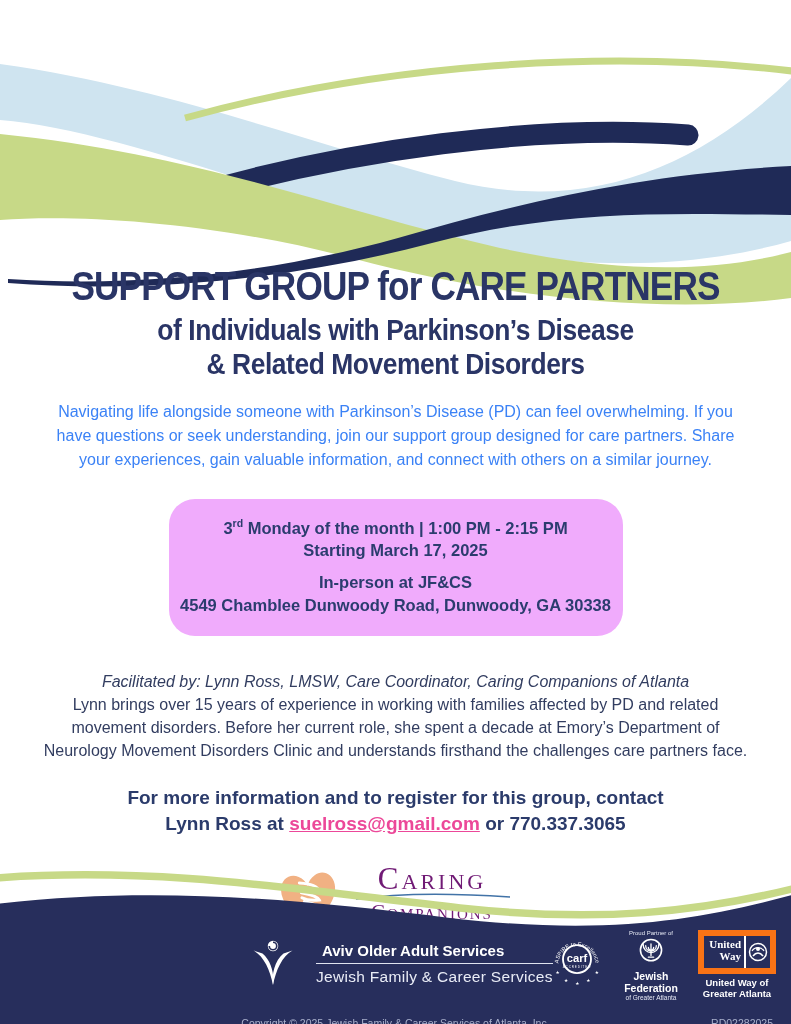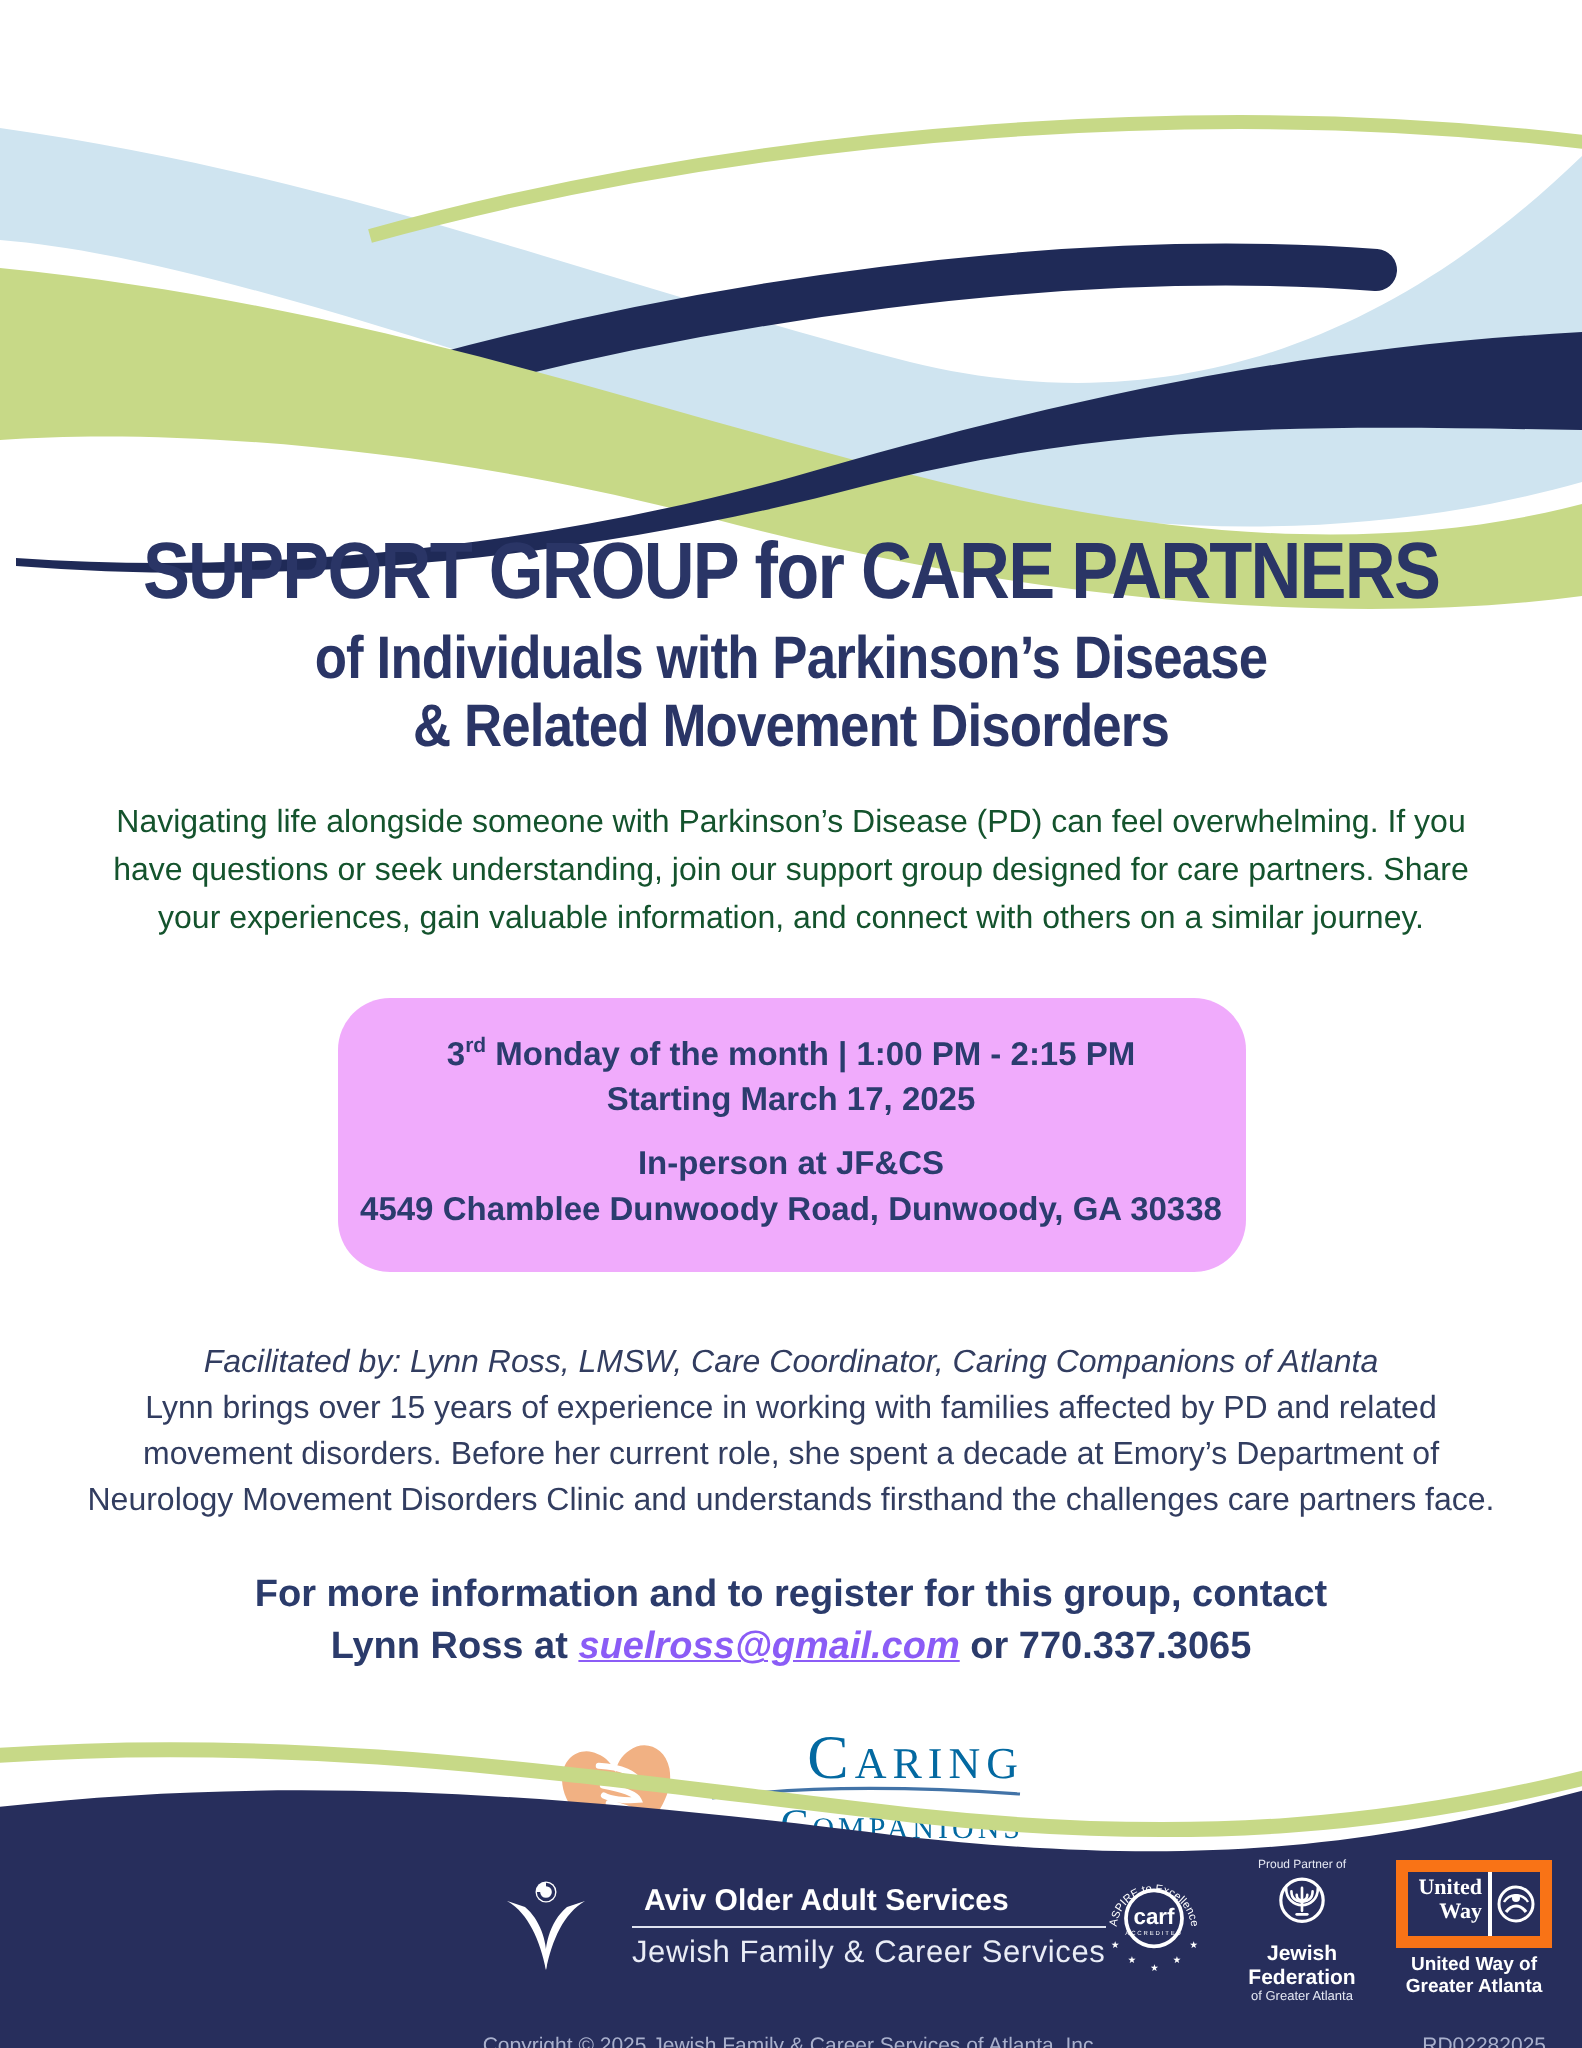--- a/index.html
+++ b/index.html
@@ -6,32 +6,32 @@
   .page{position:relative;width:791px;height:1024px;margin:16px auto;overflow:hidden;
         font-family:"Liberation Sans",sans-serif;background:#ffffff;}
   
   .top-waves{position:absolute;top:0;left:0;width:791px;height:290px;}
   
   .content{position:relative;padding-top:248px;text-align:center;}
   .title{margin:0;color:#2a3566;font-size:40px;font-weight:700;letter-spacing:-1px;
          transform:scaleX(.88);transform-origin:center;white-space:nowrap;}
   .subtitle{color:#2a3566;font-size:30px;font-weight:700;line-height:1.12;letter-spacing:-.5px;
             transform:scaleX(.88);transform-origin:center;margin-top:4px;}
-  .intro{width:700px;margin:20px auto 0;color:#14532d;font-size:16px;line-height:1.48;}
+  .intro{width:700px;margin:20px auto 0;color:#3b82f6;font-size:16px;line-height:1.48;}
   .schedule-box{width:438px;margin:28px auto 0;background:#f0abfc;border-radius:26px;
                 padding:17px 8px 19px;color:#2b3c6e;font-weight:700;font-size:16.5px;line-height:1.38;}
   .schedule-gap{height:9px;}
   .ord{vertical-align:super;font-size:10.5px;}
   .facilitator{width:718px;margin:34px auto 0;color:#323d60;font-size:16px;line-height:1.45;}
   .fac-lead{font-style:italic;}
   .contact{margin-top:22px;color:#2b3b6b;font-size:19px;font-weight:700;line-height:1.42;}
-  a.email-link{color:#8b5cf6;text-decoration:underline;cursor:pointer;font-style:italic;}
+  a.email-link{color:#ec4899;text-decoration:underline;cursor:pointer;}
   
   .caring{margin-top:26px;display:flex;justify-content:center;align-items:center;gap:13px;}
-  .caring-text{text-align:right;color:#0369a1;}
+  .caring-text{text-align:center;color:#701a75;}
   .caring-name{font-family:"Liberation Serif",serif;font-variant:small-caps;font-size:31px;
                letter-spacing:3px;line-height:.95;}
   .caring-name2{font-family:"Liberation Serif",serif;font-variant:small-caps;font-size:21px;
                 letter-spacing:2px;line-height:1.1;}
   .caring-sub{font-size:7px;letter-spacing:4.5px;margin-top:3px;}
   .caring-swoosh{display:block;margin:-2px 0 0 2px;}
   
   .footer{position:absolute;left:0;bottom:0;width:791px;height:172px;}
   .footer-wave{position:absolute;top:0;left:0;width:791px;height:70px;}
   .footer-solid{position:absolute;top:66px;left:0;right:0;bottom:0;background:#272e5c;}

